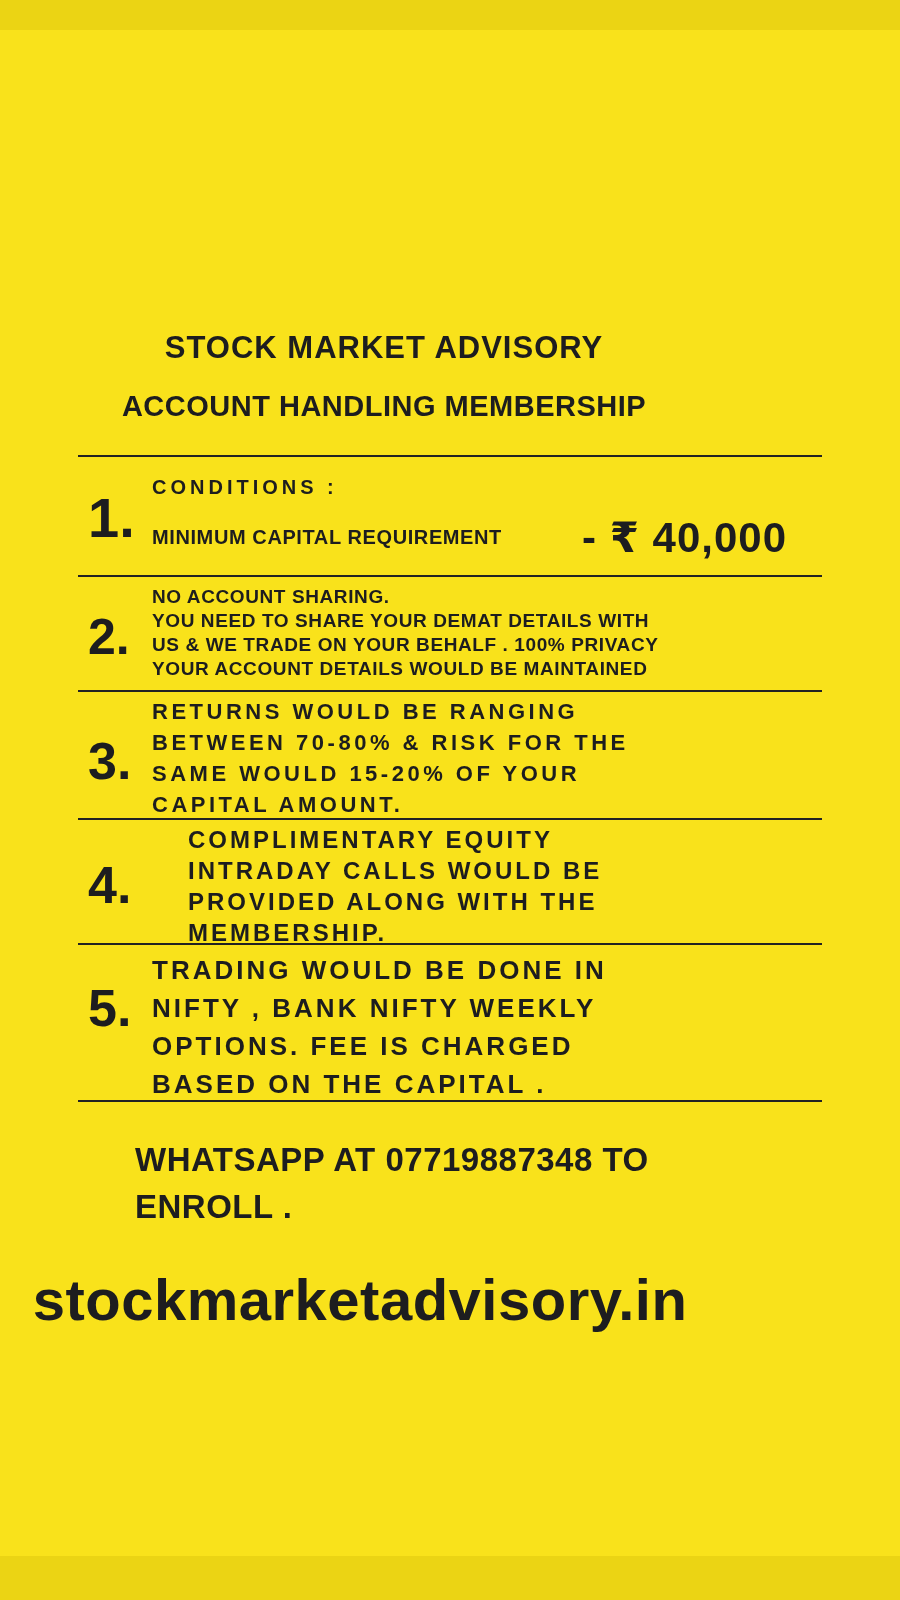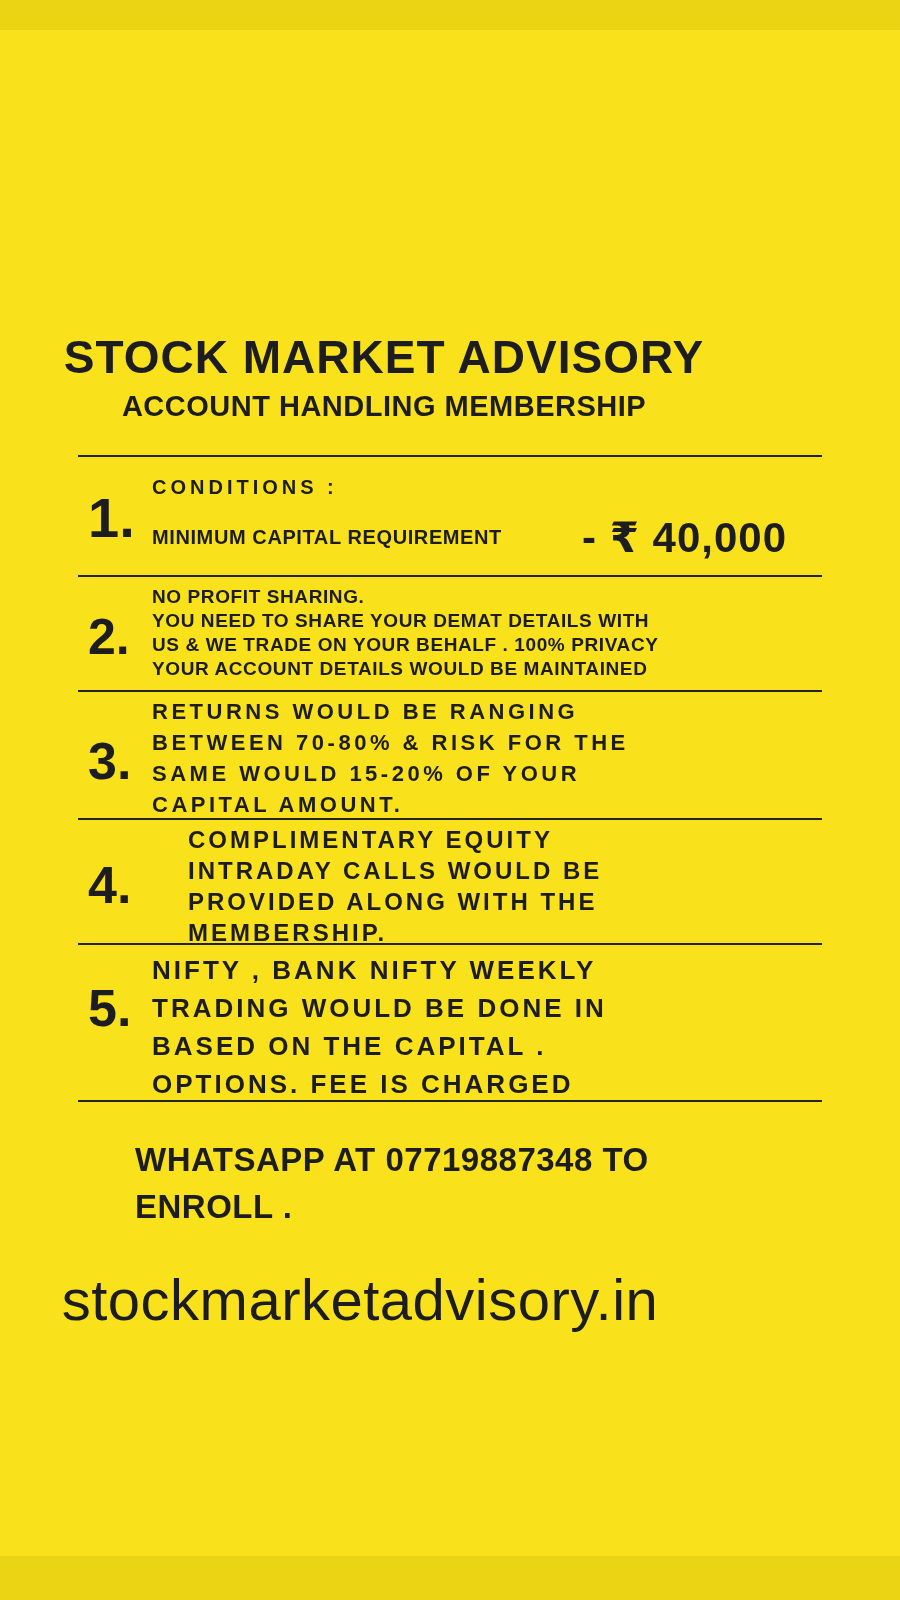--- a/index.html
+++ b/index.html
@@ -16,21 +16,21 @@
     width:900px;height:1600px;
     background:var(--background);
     color:var(--text);
     overflow:hidden;
   }
   .strip-top{position:absolute;top:0;left:0;width:900px;height:30px;background:var(--edge-strip);}
   .strip-bottom{position:absolute;bottom:0;left:0;width:900px;height:44px;background:var(--edge-strip);}
 
   .title{
     position:absolute;top:330px;left:0;width:768px;
-    text-align:center;font-size:46px;font-weight:700;letter-spacing:1px;
+    text-align:center;font-size:31px;font-weight:700;letter-spacing:1px;
   }
   .subtitle{
     position:absolute;top:390px;left:0;width:768px;
     text-align:center;font-size:29px;font-weight:700;letter-spacing:0.5px;
   }
 
   .rule{position:absolute;left:78px;right:78px;height:2px;background:var(--rule);}
   .rule1{top:455px;}
   .rule2{top:575px;}
   .rule3{top:690px;}
@@ -77,21 +77,21 @@
   .s5{top:944px;height:154px;}
   .s5 .num{top:38px;font-size:52px;}
   .s5 .lines{margin-left:72px;padding-top:7px;font-size:26px;font-weight:700;letter-spacing:3px;line-height:38px;}
 
   .contact{
     position:absolute;top:1136px;left:135px;right:100px;
     font-size:33px;font-weight:700;letter-spacing:0.5px;line-height:47px;
   }
   .website{
     position:absolute;top:1266px;left:0;width:720px;
-    text-align:center;font-size:58px;font-weight:400;letter-spacing:0.5px;
+    text-align:center;font-size:58px;font-weight:700;letter-spacing:0.5px;
   }
 </style>
 </head>
 <body>
 
 <div class="page">
 
   <div class="strip-top"></div>
 
   <h1 class="title">STOCK MARKET ADVISORY</h1>
@@ -106,21 +106,21 @@
       <span class="cond-text">MINIMUM CAPITAL REQUIREMENT</span>
       <span class="value">- ₹ 40,000</span>
     </div>
   </section>
 
   <div class="rule rule2"></div>
 
   <section class="section s2">
     <div class="num">2.</div>
     <div class="lines">
-      <div>NO PROFIT SHARING.</div>
+      <div>NO ACCOUNT SHARING.</div>
       <div>YOU NEED TO SHARE YOUR DEMAT DETAILS WITH</div>
       <div>US &amp; WE TRADE ON YOUR BEHALF . 100% PRIVACY</div>
       <div>YOUR ACCOUNT DETAILS WOULD BE MAINTAINED</div>
     </div>
   </section>
 
   <div class="rule rule3"></div>
 
   <section class="section s3">
     <div class="num">3.</div>
@@ -142,24 +142,24 @@
       <div>PROVIDED ALONG WITH THE</div>
       <div>MEMBERSHIP.</div>
     </div>
   </section>
 
   <div class="rule rule5"></div>
 
   <section class="section s5">
     <div class="num">5.</div>
     <div class="lines">
+      <div>TRADING WOULD BE DONE IN</div>
       <div>NIFTY , BANK NIFTY WEEKLY</div>
-      <div>TRADING WOULD BE DONE IN</div>
+      <div>OPTIONS. FEE IS CHARGED</div>
       <div>BASED ON THE CAPITAL .</div>
-      <div>OPTIONS. FEE IS CHARGED</div>
     </div>
   </section>
 
   <div class="rule rule6"></div>
 
   <div class="contact">
     <div>WHATSAPP AT 07719887348 TO</div>
     <div>ENROLL .</div>
   </div>
 

